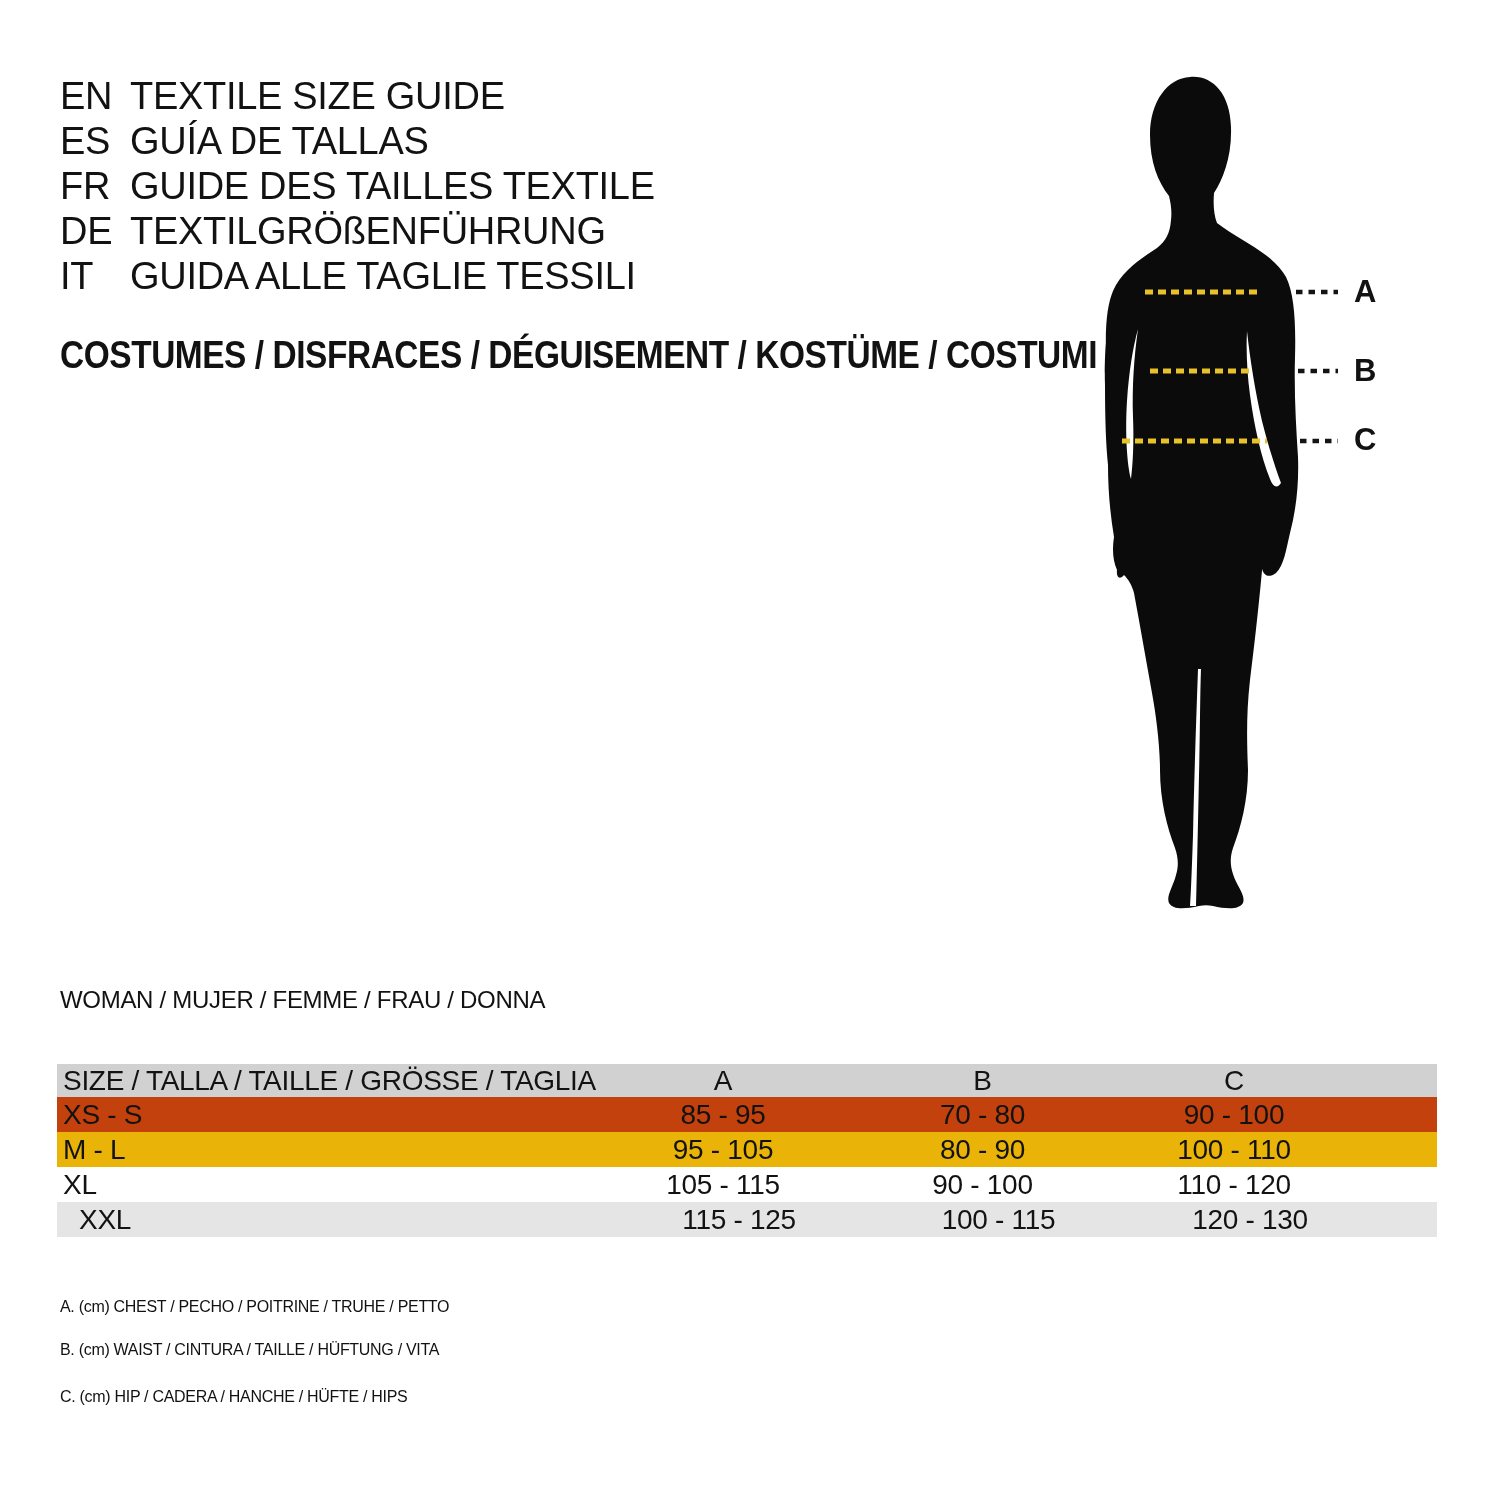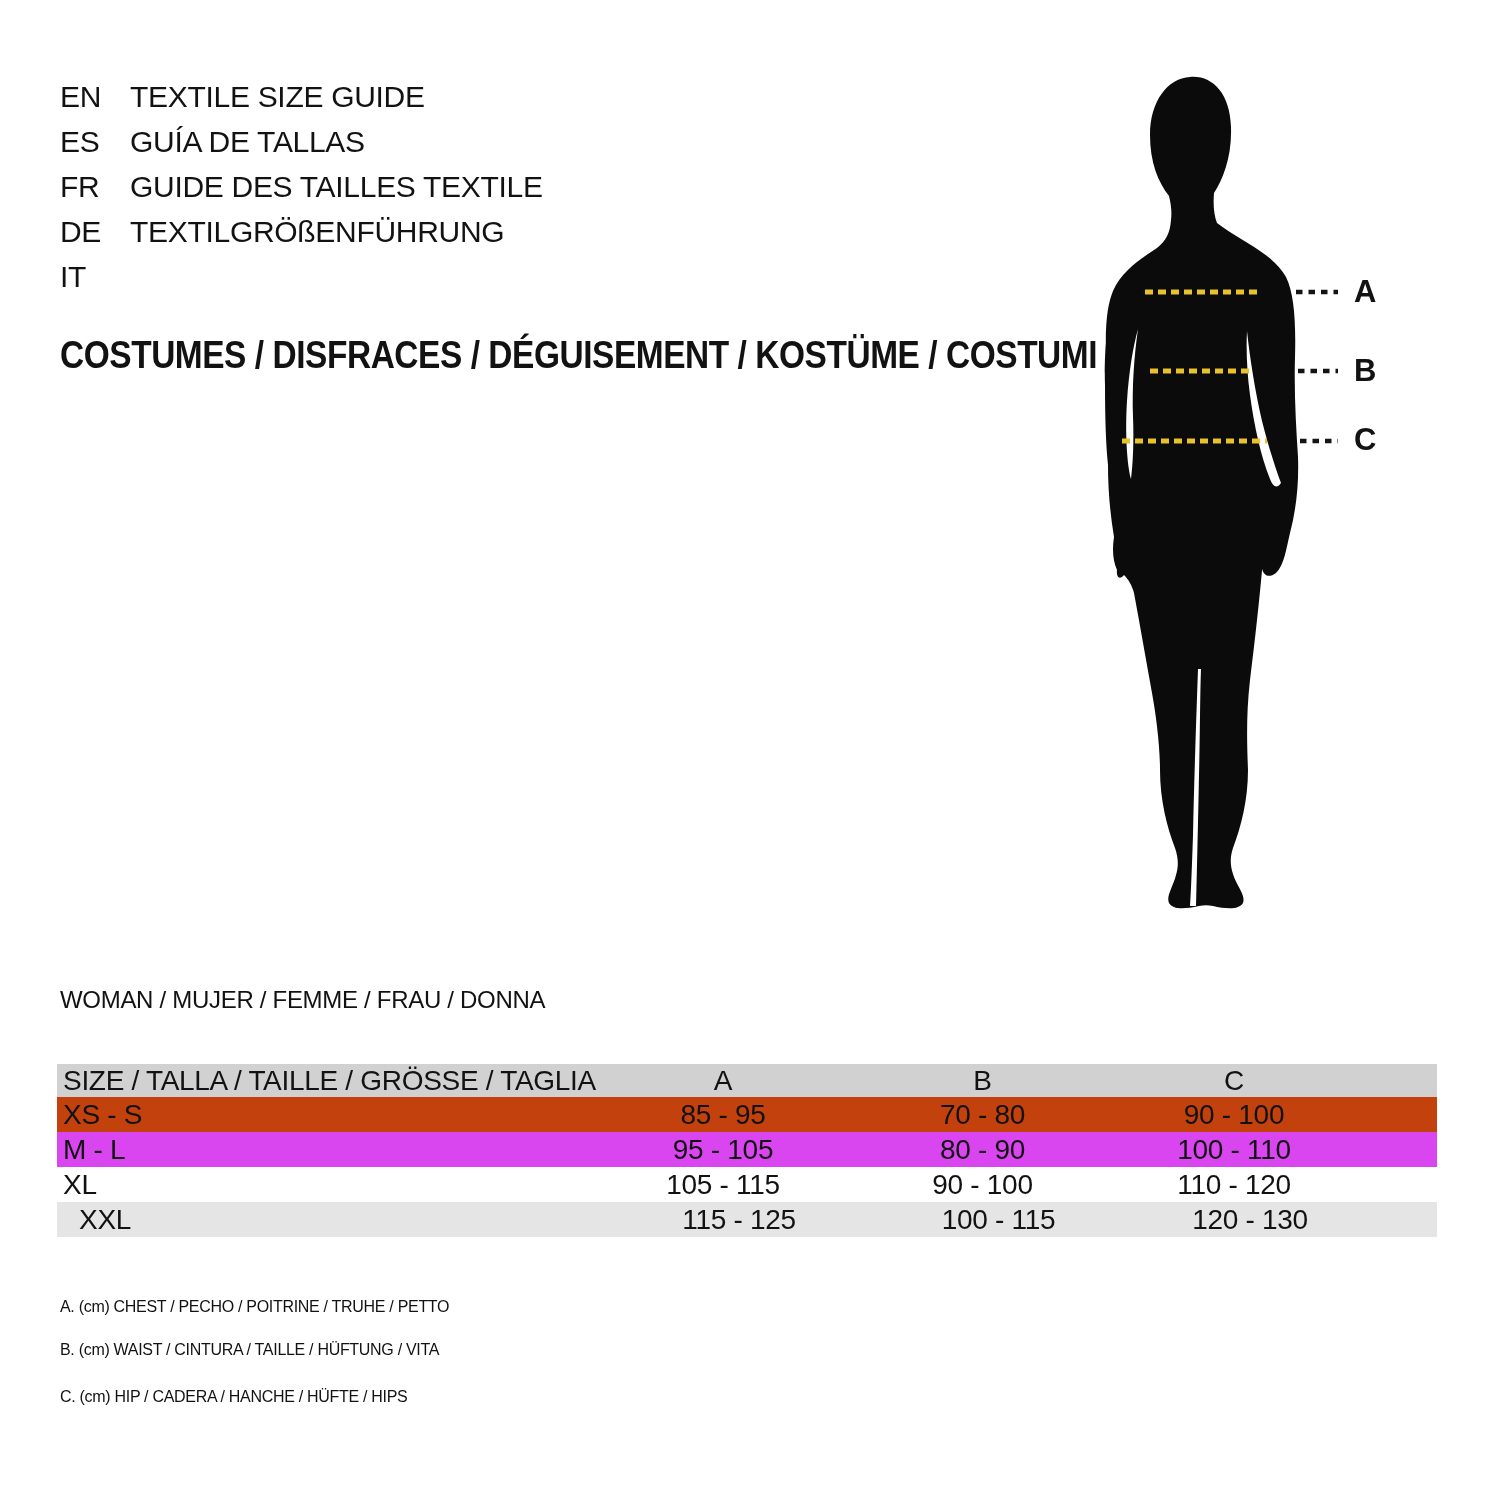--- a/index.html
+++ b/index.html
@@ -4,21 +4,21 @@
 <style>
   html,body{margin:0;padding:0;background:#fff;}
   body{width:1501px;height:1500px;position:relative;overflow:hidden;
        font-family:"Liberation Sans",sans-serif;color:#121212;
        -webkit-font-smoothing:antialiased;}
   .canvas{position:absolute;inset:0;background:#fff;}
 
   
   .lang-list{position:absolute;left:60px;top:74px;}
   .lang-row{display:flex;height:45px;align-items:center;
-            font-size:30px;letter-spacing:-.3px;white-space:nowrap;}
+            font-size:38px;letter-spacing:-.3px;white-space:nowrap;}
   .lang-code{width:70px;flex:0 0 70px;}
   .lang-label{}
 
   
   .category{position:absolute;left:60px;top:334px;margin:0;
             font-size:38px;font-weight:bold;letter-spacing:-.5px;
             white-space:nowrap;transform:scaleX(.88);transform-origin:0 50%;}
 
   
   .figure-wrap{position:absolute;left:1080px;top:65px;width:300px;height:890px;}
@@ -67,20 +67,21 @@
     <div class="lang-row">
       <span class="lang-code">FR</span>
       <span class="lang-label">GUIDE DES TAILLES TEXTILE</span>
     </div>
     <div class="lang-row">
       <span class="lang-code">DE</span>
       <span class="lang-label">TEXTILGRÖßENFÜHRUNG</span>
     </div>
     <div class="lang-row">
       <span class="lang-code">IT</span>
+      <span class="lang-label">GUIDA ALLE TAGLIE TESSILI</span>
     </div>
   </section>
 
   <h1 class="category">COSTUMES / DISFRACES / DÉGUISEMENT / KOSTÜME / COSTUMI</h1>
 
   <div class="figure-wrap">
     <svg width="270" height="890" viewBox="0 0 270 890" aria-hidden="true">
 
       <path fill="#0b0b0b" d="
         M 110,12
@@ -165,21 +166,21 @@
       <span class="cell-val">C</span>
       <span></span>
     </div>
     <div class="t-row t-data" style="background:#c2410c;">
       <span class="cell-label">XS - S</span>
       <span class="cell-val">85 - 95</span>
       <span class="cell-val">70 - 80</span>
       <span class="cell-val">90 - 100</span>
       <span></span>
     </div>
-    <div class="t-row t-data" style="background:#d946ef;">
+    <div class="t-row t-data" style="background:#eab308;">
       <span class="cell-label">M - L</span>
       <span class="cell-val">95 - 105</span>
       <span class="cell-val">80 - 90</span>
       <span class="cell-val">100 - 110</span>
       <span></span>
     </div>
     <div class="t-row t-data" style="background:#FFFFFF;">
       <span class="cell-label">XL</span>
       <span class="cell-val">105 - 115</span>
       <span class="cell-val">90 - 100</span>

